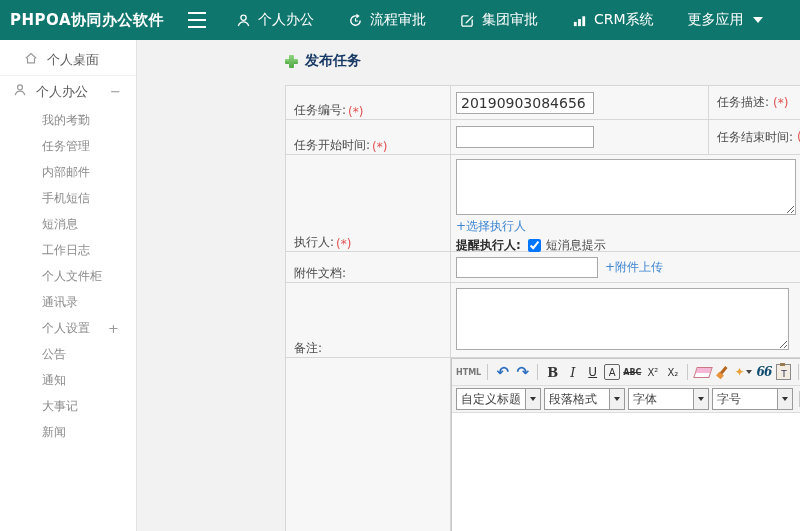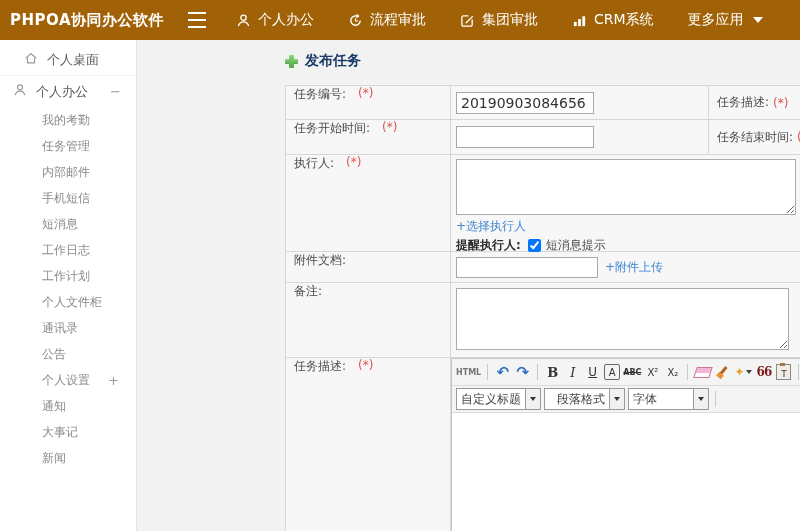--- a/index.html
+++ b/index.html
@@ -1,20 +1,20 @@
 <!DOCTYPE html>
 <html><head>
 <meta charset="utf-8">
 <style>
   html,body{margin:0;padding:0;background:#ddd;}
   .screen{position:relative;width:800px;height:531px;overflow:hidden;background:#f2f2f2;
           font-family:"DejaVu Sans","Liberation Sans",sans-serif;font-size:12px;color:#555;}
 
   
-  .topbar{position:absolute;top:0;left:0;right:0;height:40px;background:#a16207;display:flex;align-items:center;color:#fff;}
+  .topbar{position:absolute;top:0;left:0;right:0;height:40px;background:#0f766e;display:flex;align-items:center;color:#fff;}
   .logo{font-size:15px;font-weight:bold;padding-left:10px;width:178px;letter-spacing:.5px;}
   .hamburger{display:inline-block;width:18px;height:12px;border-top:2px solid #fff;border-bottom:2px solid #fff;position:relative;cursor:pointer;}
   .hamburger::after{content:"";position:absolute;left:0;right:0;top:50%;height:2px;margin-top:-1px;background:#fff;}
   .nav{display:flex;align-items:center;margin-left:30px;gap:34px;font-size:14px;}
   .nav-item{display:flex;align-items:center;gap:7px;cursor:pointer;white-space:nowrap;}
   .nav-item svg{display:block;}
   .caret{width:0;height:0;border-left:5px solid transparent;border-right:5px solid transparent;border-top:6px solid #fff;margin-left:2px;}
 
   
   .sidebar{position:absolute;top:40px;left:0;bottom:0;width:137px;background:#fff;border-right:1px solid #e3e3e3;box-sizing:border-box;padding-top:4px;}
@@ -30,21 +30,21 @@
   .page-title{position:absolute;left:147px;top:12px;display:flex;align-items:center;gap:7px;font-size:14px;font-weight:bold;color:#1a3a66;}
   .plus-icon{position:relative;width:13px;height:13px;display:inline-block;}
   .plus-icon::before{content:"";position:absolute;left:0;top:4px;width:13px;height:5px;background:linear-gradient(#8fd57e,#4fa844);border-radius:1px;}
   .plus-icon::after{content:"";position:absolute;left:4px;top:0;width:5px;height:13px;background:linear-gradient(#8fd57e,#4fa844);border-radius:1px;}
 
   
   .formtable{position:absolute;left:147px;top:45px;width:920px;background:#f7f7f7;border:1px solid #d7d7d7;border-bottom:none;box-sizing:border-box;}
   .frow{display:flex;border-bottom:1px solid #d7d7d7;}
   .fcell{box-sizing:border-box;border-right:1px solid #d7d7d7;}
   .fcell:last-child{border-right:none;}
-  .lab{width:165px;display:flex;align-items:flex-start;padding-left:8px;gap:12px;color:#4c4c4c;flex:none;}
+  .lab{width:165px;display:flex;align-items:flex-end;padding-left:8px;gap:2px;color:#4c4c4c;flex:none;}
   .req{color:#e25353;}
   .val1{width:258px;display:flex;align-items:center;flex:none;}
   .lab3{width:165px;flex:none;display:flex;align-items:center;padding-left:8px;gap:4px;color:#4c4c4c;}
   .span3{flex:1;}
   .r1{height:33px;} .r2{height:34px;} .r3{height:96px;} .r4{height:30px;} .r5{height:74px;} .r6{height:300px;}
   .ti{height:22px;border:1px solid #a8a8a8;background:#fff;padding:1px 4px;box-sizing:border-box;font-family:inherit;font-size:14px;color:#333;}
   .ti.no{width:138px;margin-left:5px;}
   .ti.time{width:138px;margin-left:5px;}
   .ti.attach{width:142px;height:21px;margin-left:5px;font-size:12px;}
   textarea{border:1px solid #ababab;background:#fff;font-family:inherit;box-sizing:border-box;}
@@ -67,29 +67,29 @@
   .b-italic{font-family:"DejaVu Serif","Liberation Serif",serif;font-style:italic;font-size:13px;}
   .b-under{text-decoration:underline;font-size:12px;}
   .b-abox{border:1px solid #666;font-size:10px;height:14px;min-width:14px;}
   .b-strike{font-size:8px;text-decoration:line-through;font-weight:bold;}
   .b-sup,.b-sub{font-size:10px;font-weight:normal;}
   .b-eraser{width:14px;height:9px;background:linear-gradient(#f6b7d6 50%,#fff 50%);border:1px solid #c78;transform:skewX(-18deg);}
   .b-brush{position:relative;width:13px;height:13px;}
   .b-brush::before{content:"";position:absolute;left:6px;top:0;width:3px;height:9px;background:#b5651d;transform:rotate(40deg);}
   .b-brush::after{content:"";position:absolute;left:1px;top:7px;width:6px;height:5px;background:#e8923a;transform:rotate(40deg);}
   .b-wand{color:#e8a33d;font-size:12px;font-weight:bold;}
-  .b-quote{font-family:"DejaVu Serif","Liberation Serif",serif;font-weight:bold;color:#7f1d1d;font-size:12px;letter-spacing:-1px;}
+  .b-quote{font-family:"DejaVu Serif","Liberation Serif",serif;font-weight:bold;font-style:italic;color:#0c4a6e;font-size:12px;letter-spacing:-1px;}
   .b-paste{position:relative;width:13px;height:14px;border:1px solid #8a8a8a;background:#f2ece2;font-size:9px;color:#335;display:inline-flex;align-items:flex-end;justify-content:center;}
   .b-paste::before{content:"";position:absolute;top:-2px;left:3px;width:5px;height:3px;background:#9a7b4f;}
   .mini-caret{width:0;height:0;border-left:3px solid transparent;border-right:3px solid transparent;border-top:4px solid #444;margin-left:2px;}
   .esel{display:flex;align-items:center;height:20px;border:1px solid #9a9a9a;background:#fff;font-size:12px;color:#444;cursor:pointer;flex:none;}
   .esel .txt{padding:0 4px;white-space:nowrap;}
   .esel .arr{width:14px;align-self:stretch;border-left:1px solid #9a9a9a;background:#f1f1f1;display:flex;align-items:center;justify-content:center;}
   .arr i{width:0;height:0;border-left:3px solid transparent;border-right:3px solid transparent;border-top:4px solid #333;}
-  .w1 .txt{min-width:58px;} .w2 .txt{min-width:56px;text-align:right;} .w3 .txt{min-width:56px;} .w4 .txt{min-width:56px;}
+  .w1 .txt{min-width:58px;} .w2 .txt{min-width:56px;} .w3 .txt{min-width:56px;} .w4 .txt{min-width:56px;}
   .econtent{height:240px;background:#fff;cursor:text;}
   input[type=checkbox]{margin:0 2px 0 4px;}
 </style>
 </head>
 <body>
 
 <div class="screen">
 
   <div class="topbar">
     <div class="logo">PHPOA协同办公软件</div>
@@ -168,34 +168,31 @@
     <div class="side-sub">
         <span>手机短信</span>
       </div>
     <div class="side-sub">
         <span>短消息</span>
       </div>
     <div class="side-sub">
         <span>工作日志</span>
       </div>
     <div class="side-sub">
-        <span>工作计划</span>
-      </div>
-    <div class="side-sub">
         <span>个人文件柜</span>
       </div>
     <div class="side-sub">
         <span>通讯录</span>
-      </div>
-    <div class="side-sub">
-        <span>公告</span>
       </div>
     <div class="side-sub">
         <span>个人设置</span>
         <span class="toggle sub-toggle">+</span>
+      </div>
+    <div class="side-sub">
+        <span>公告</span>
       </div>
     <div class="side-sub">
         <span>通知</span>
       </div>
     <div class="side-sub">
         <span>大事记</span>
       </div>
     <div class="side-sub">
         <span>新闻</span>
       </div>
@@ -324,20 +321,26 @@
                   <span class="arr">
                     <i></i>
                   </span>
                 </span>
               <span class="esel w3">
                   <span class="txt">字体</span>
                   <span class="arr">
                     <i></i>
                   </span>
                 </span>
+              <span class="esel w4">
+                  <span class="txt">字号</span>
+                  <span class="arr">
+                    <i></i>
+                  </span>
+                </span>
               <span class="esep"></span>
 
             </div>
             <div class="econtent"></div>
           </div>
         </div>
       </div>
 
     </div>
   </div>

